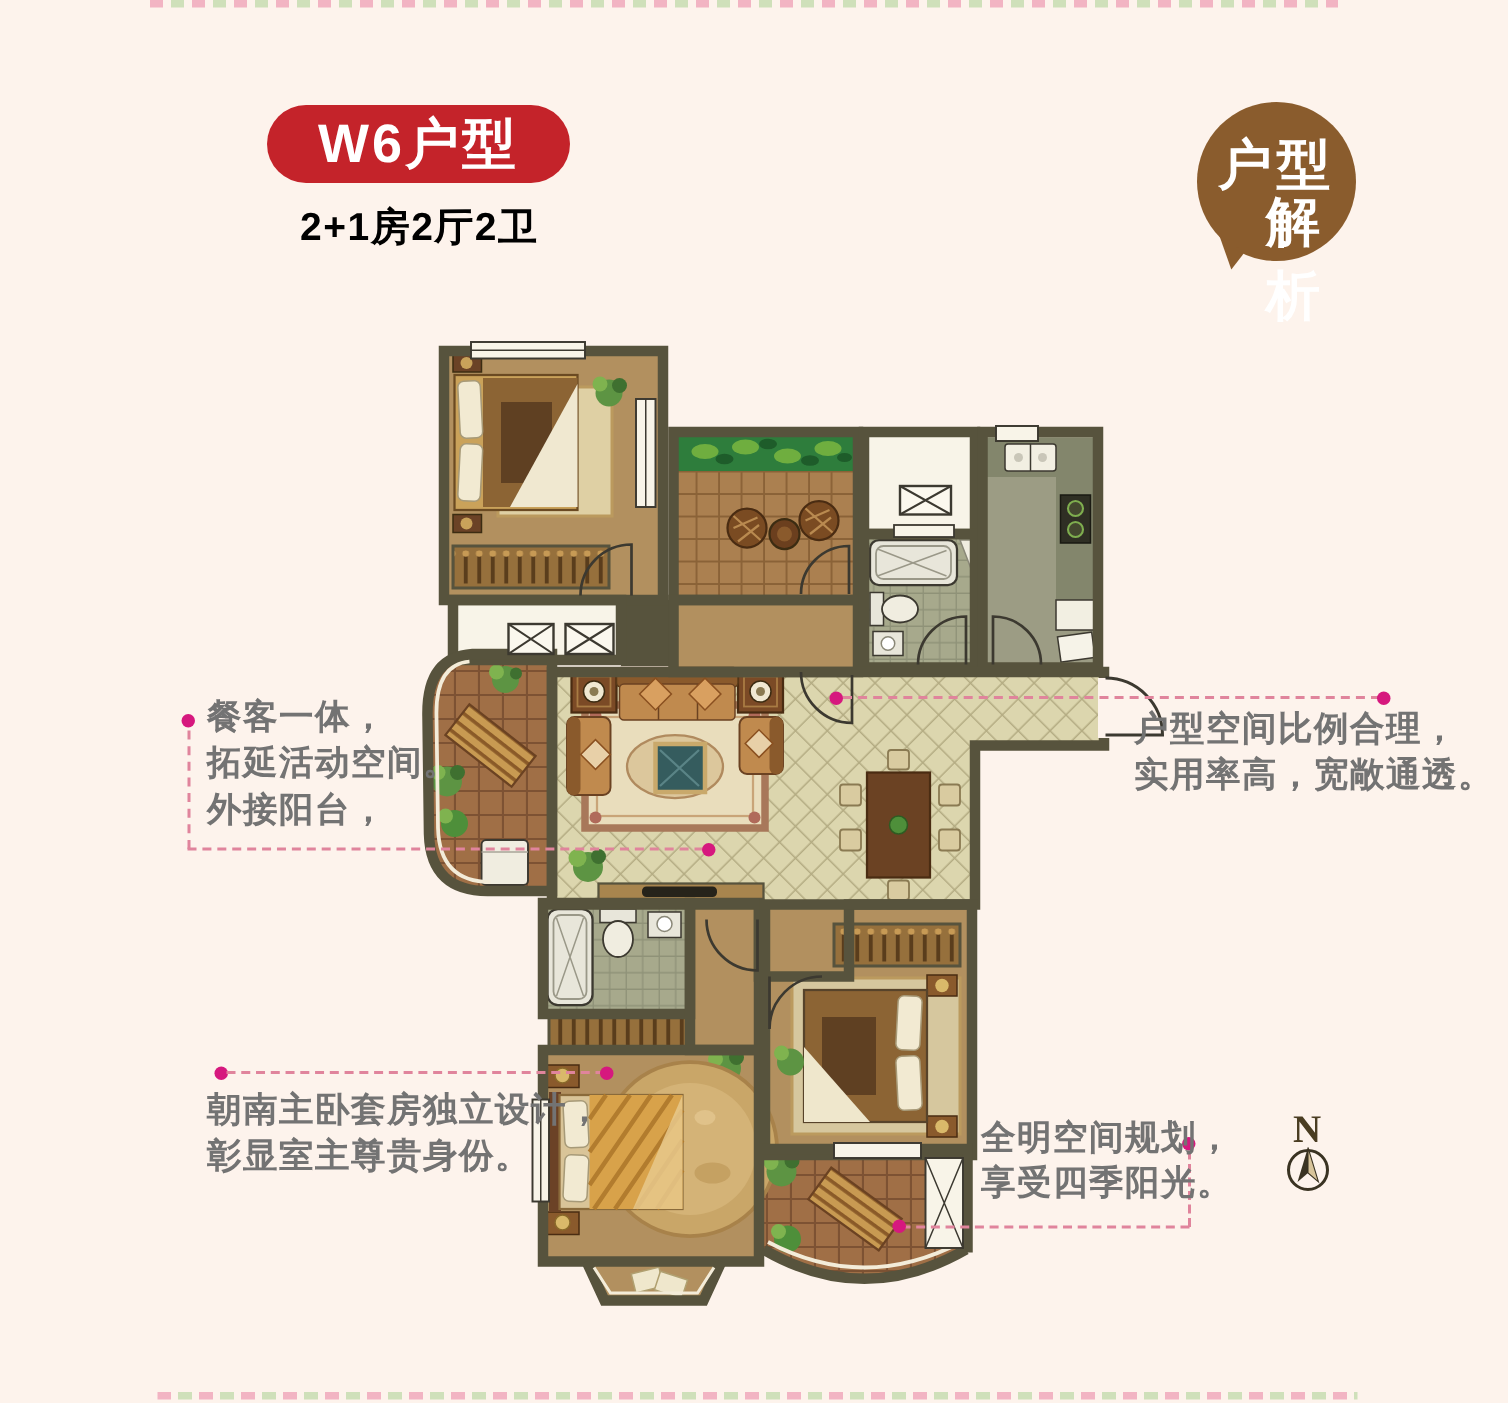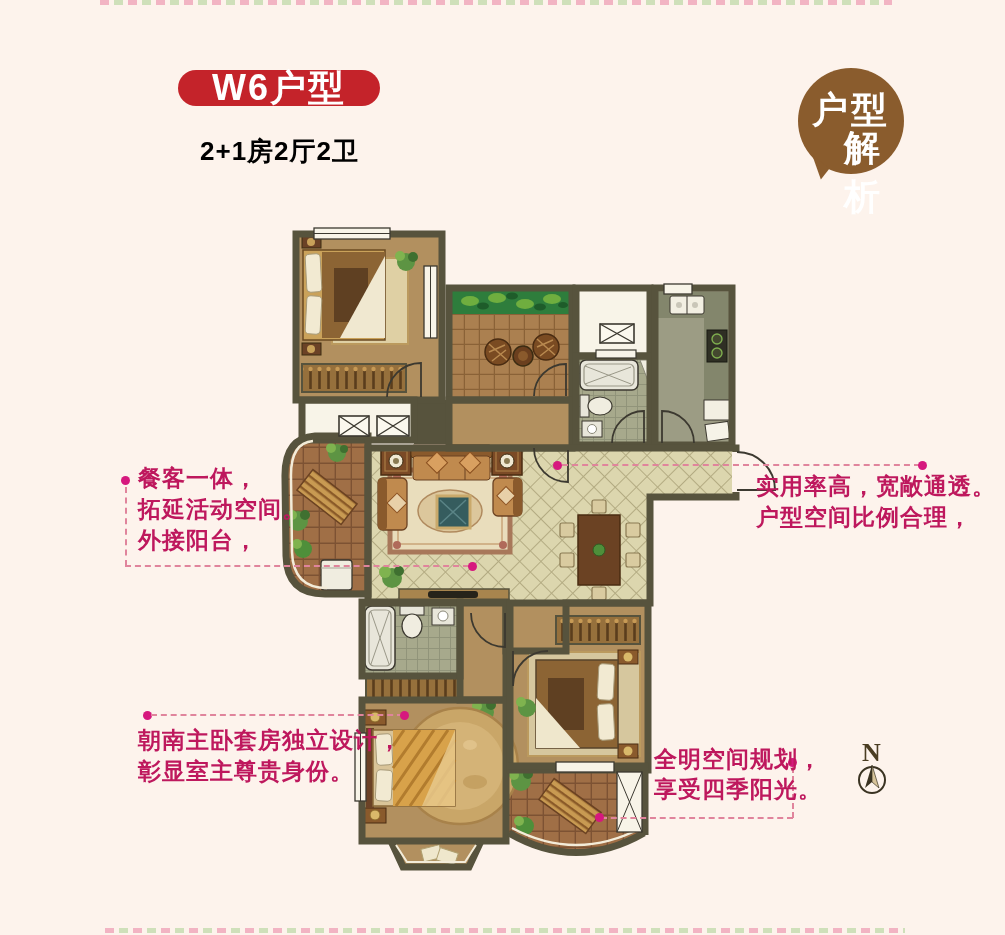--- a/index.html
+++ b/index.html
@@ -1,36 +1,36 @@
 <!DOCTYPE html>
 <html><head>
 <meta charset="utf-8">
 <style>
   html,body{margin:0;padding:0;background:#fdf3ec;}
   #stage{position:relative;width:1005px;height:935px;background:#fdf3ec;overflow:hidden;
          font-family:"Liberation Sans",sans-serif;}
   .deco-dash{position:absolute;height:5px;
     background:repeating-linear-gradient(90deg,#f2b4c3 0 9px,rgba(0,0,0,0) 9px 14px,#cfe0ba 14px 23px,rgba(0,0,0,0) 23px 28px);}
   
-  .badge{position:absolute;left:178px;top:70px;width:202px;height:36px;border-radius:27px;
+  .badge{position:absolute;left:178px;top:70px;width:202px;height:52px;border-radius:27px;
          background:#c4232a;color:#fff;font-size:36px;font-weight:bold;
          display:flex;align-items:center;justify-content:center;letter-spacing:2px;}
   .sub{position:absolute;left:200px;color:#000000;font-weight:bold;font-size:26px;letter-spacing:1px;}
   .sub sup{font-size:15px;}
   
   .bubble{position:absolute;left:798px;top:68px;width:106px;height:106px;border-radius:50%;
           background:#8a5c2d;color:#fff;}
   .bubble-tail{position:absolute;left:793px;top:156px;width:0;height:0;
           border-left:14px solid transparent;border-right:22px solid #8a5c2d;
           border-bottom:14px solid transparent;transform:rotate(38deg);}
   .bubble .l1,.bubble .l2{position:absolute;left:14px;font-size:36px;font-weight:bold;letter-spacing:3px;}
   .bubble .l1{top:18px;}
   .bubble .l2{top:56px;margin-left:32px;}
   
-  .ann{position:absolute;color:#be185d;font-family:"DejaVu Serif",serif;font-weight:600;
+  .ann{position:absolute;color:#737373;font-family:"DejaVu Serif",serif;font-weight:600;
        font-size:23px;line-height:31px;letter-spacing:1px;white-space:nowrap;}
   .dashH{position:absolute;border-top:2px dashed #e0849c;}
   .dashV{position:absolute;border-left:2px dashed #e0849c;}
   .dot{position:absolute;width:9px;height:9px;border-radius:50%;background:#d6187e;}
   
   .compass{position:absolute;left:848px;top:738px;width:50px;height:62px;color:#4a3d22;}
   .compass .n{position:absolute;left:14px;top:0;font-family:"Liberation Serif",serif;
               font-size:26px;font-weight:bold;}
   svg{position:absolute;left:0;top:0;}
 </style>
@@ -451,22 +451,22 @@
   <div class="ann" style="left:138px;top:462px;">
     <div>餐客一体，</div>
     <div>拓延活动空间。</div>
     <div>外接阳台，</div>
   </div>
 
   <div class="dot" style="left:553px;top:461px;"></div>
   <div class="dashH" style="left:562px;top:464px;width:358px;"></div>
   <div class="dot" style="left:918px;top:461px;"></div>
   <div class="ann" style="left:756px;top:470px;">
+    <div>户型空间比例合理，</div>
     <div>实用率高，宽敞通透。</div>
-    <div>户型空间比例合理，</div>
   </div>
 
   <div class="dot" style="left:143px;top:711px;"></div>
   <div class="dashH" style="left:151px;top:714px;width:252px;"></div>
   <div class="dot" style="left:400px;top:711px;"></div>
   <div class="ann" style="left:138px;top:724px;">
     <div>朝南主卧套房独立设计，</div>
     <div>彰显室主尊贵身份。</div>
   </div>
 

